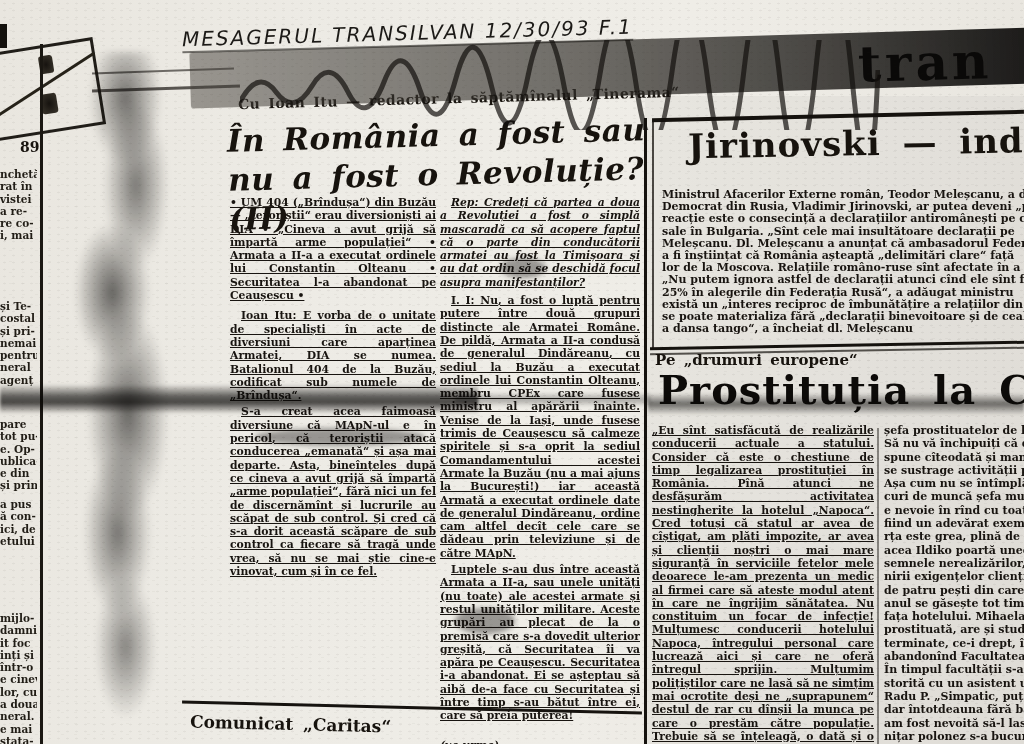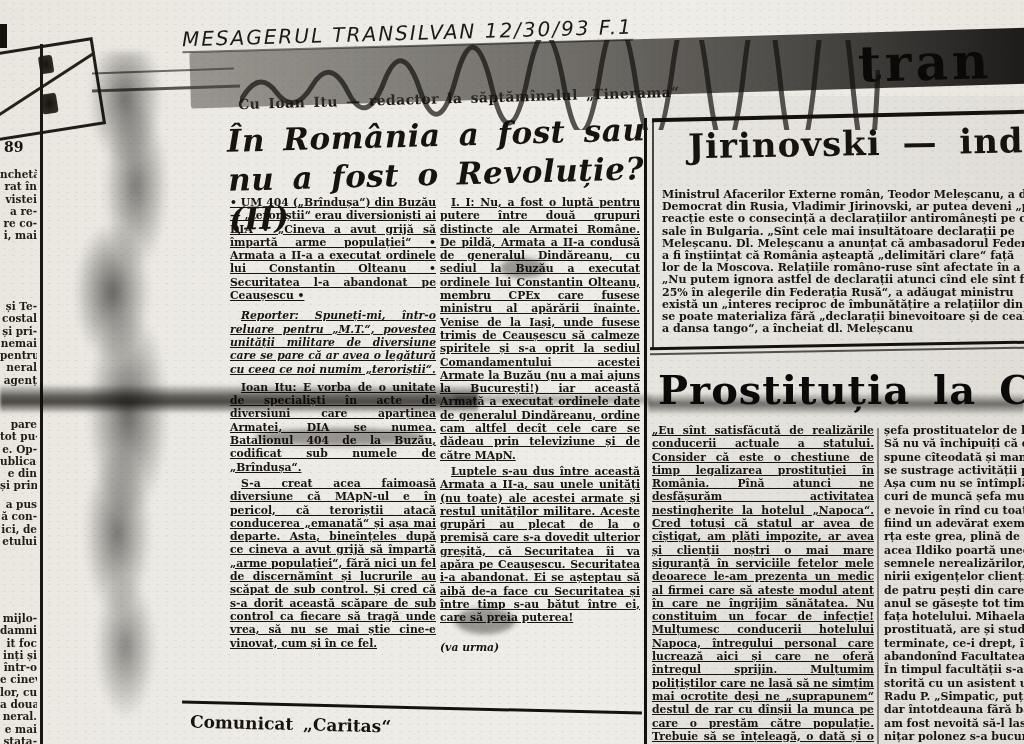--- a/index.html
+++ b/index.html
@@ -40,22 +40,22 @@
     background:linear-gradient(to bottom,transparent,rgba(8,7,6,.55) 50%,transparent);}
   
   .corner-mark{left:0;top:24px;width:7px;height:24px;background:#14110d;z-index:2;}
   .logo-box{left:-22px;top:46px;width:116px;height:82px;border:3px solid #211e19;transform:rotate(-9deg);z-index:2;background:rgba(235,232,225,.3);}
   .logo-diag{position:absolute;left:-6px;top:38px;width:130px;height:3px;background:#262219;transform:rotate(-24deg);}
   .logo-blob1{position:absolute;left:62px;top:8px;width:14px;height:18px;background:radial-gradient(#16130f,#3a352c);border-radius:3px;}
   .logo-blob2{position:absolute;left:58px;top:46px;width:16px;height:20px;background:radial-gradient(#16130f,#3a352c);border-radius:3px;}
   .logo-line1{left:92px;top:70px;width:142px;height:2px;background:rgba(25,22,18,.6);transform:rotate(-2deg);z-index:2;}
   .logo-line2{left:92px;top:87px;width:148px;height:3px;background:rgba(25,22,18,.7);transform:rotate(-2deg);z-index:2;}
   .col-rule-left{left:40px;top:44px;width:3px;height:700px;background:#1a1712;z-index:2;}
-  .pagenum{left:4px;top:140px;font:bold 14px/14px "DejaVu Serif",serif;z-index:2;}
-  .frag-block{left:0;width:37px;text-align:right;overflow:hidden;z-index:2;}
+  .pagenum{left:20px;top:140px;font:bold 14px/14px "DejaVu Serif",serif;z-index:2;}
+  .frag-block{left:0;width:37px;overflow:hidden;z-index:2;}
   .frag-line{font:bold 10.5px/12.3px "DejaVu Serif",serif;white-space:nowrap;color:#211d16;}
   
   .kicker{left:238px;top:90px;z-index:2;transform:rotate(-1.6deg);
     font:bold 14px/16px "DejaVu Serif",serif;letter-spacing:.4px;word-spacing:3px;}
   .headline{left:228px;top:116px;width:420px;z-index:2;transform:rotate(-1.6deg);
     font:bold italic 31px/39px "DejaVu Serif",serif;letter-spacing:.5px;word-spacing:7px;}
   .bodycol{z-index:2;font:bold 10.8px/13.3px "DejaVu Serif",serif;text-align:justify;color:#181410;}
   .col1{left:230px;top:196px;width:206px;}
   .col2{left:440px;top:196px;width:200px;}
   .para{margin:0 0 3px;text-indent:11px;text-decoration:underline;}
@@ -153,27 +153,27 @@
   </svg>
 
   <div class="abs kicker">Cu Ioan Itu — redactor la săptămînalul „Tinerama“</div>
   <div class="abs headline">
     <div>În România a fost sau</div>
     <div>nu a fost o Revoluție? (II)</div>
   </div>
 
   <div class="abs bodycol col1">
       <p class="para lead">• UM 404 („Brîndușa“) din Buzău — „teroriștii“ erau diversioniști ai DIA • „Cineva a avut grijă să împartă arme populației“ • Armata a II-a a executat ordinele lui Constantin Olteanu • Securitatea l-a abandonat pe Ceaușescu •</p>
-      <p class="para qitalic">Reporter: Spuneți-mi, într-o reluare pentru „M.T.“, povestea unității militare de diversiune care se pare că ar avea o legătură cu ceea ce noi numim „teroriștii“.</p>
       <p class="para">Ioan Itu: E vorba de o unitate de specialiști în acte de diversiuni care aparținea Armatei, DIA se numea. Batalionul 404 de la Buzău, codificat sub numele de „Brîndușa“.</p>
       <p class="para">S-a creat acea faimoasă diversiune că MApN-ul e în pericol, că teroriștii atacă conducerea „emanată“ și așa mai departe. Asta, bineînțeles după ce cineva a avut grijă să împartă „arme populației“, fără nici un fel de discernămînt și lucrurile au scăpat de sub control. Și cred că s-a dorit această scăpare de sub control ca fiecare să tragă unde vrea, să nu se mai știe cine-e vinovat, cum și în ce fel.</p>
     </div>
 
   <div class="abs bodycol col2">
     <div>
+        <p class="para qitalic">Rep: Credeți că partea a doua a Revoluției a fost o simplă mascaradă ca să acopere faptul că o parte din conducătorii armatei au fost la Timișoara și au dat ordin să se deschidă focul asupra manifestanților?</p>
         <p class="para">I. I: Nu, a fost o luptă pentru putere între două grupuri distincte ale Armatei Române. De pildă, Armata a II-a condusă de generalul Dindăreanu, cu sediul la Buzău a executat ordinele lui Constantin Olteanu, membru CPEx care fusese ministru al apărării înainte. Venise de la Iași, unde fusese trimis de Ceaușescu să calmeze spiritele și s-a oprit la sediul Comandamentului acestei Armate la Buzău (nu a mai ajuns la București!) iar această Armată a executat ordinele date de generalul Dindăreanu, ordine cam altfel decît cele care se dădeau prin televiziune și de către MApN.</p>
         <p class="para">Luptele s-au dus între această Armata a II-a, sau unele unități (nu toate) ale acestei armate și restul unităților militare. Aceste grupări au plecat de la o premisă care s-a dovedit ulterior greșită, că Securitatea îi va apăra pe Ceaușescu. Securitatea i-a abandonat. Ei se așteptau să aibă de-a face cu Securitatea și între timp s-au bătut între ei, care să preia puterea!</p>
       </div>
     <div class="va-urma">(va urma)</div>
 
   </div>
 
   <div class="abs bottom-rule"></div>
   <div class="abs caritas">Comunicat „Caritas“</div>
 
@@ -192,20 +192,21 @@
       <div class="jir-line">lor de la Moscova. Relațiile româno-ruse sînt afectate în a</div>
       <div class="jir-line">„Nu putem ignora astfel de declarații atunci cînd ele sînt fă</div>
       <div class="jir-line">25% în alegerile din Federația Rusă“, a adăugat ministru</div>
       <div class="jir-line">există un „interes reciproc de îmbunătățire a relațiilor din</div>
       <div class="jir-line">se poate materializa fără „declarații binevoitoare și de ceal</div>
       <div class="jir-line">a dansa tango“, a încheiat dl. Meleșcanu</div>
     </div>
   <div class="abs jir-bot1"></div>
   <div class="abs jir-bot2"></div>
 
+  <div class="abs prost-kicker">Pe „drumuri europene“</div>
   <div class="abs prost-headline">Prostituția la C</div>
   <div class="abs head-smear"></div>
 
   <div class="abs bodycol prost-col1">
     <p class="para lead" style="font-weight:bold">„Eu sînt satisfăcută de realizările conducerii actuale a statului. Consider că este o chestiune de timp legalizarea prostituției în România. Pînă atunci ne desfășurăm activitatea nestingherite la hotelul „Napoca“. Cred totuși că statul ar avea de cîștigat, am plăti impozite, ar avea și clienții noștri o mai mare siguranță în serviciile fetelor mele deoarece le-am prezenta un medic al firmei care să ateste modul atent în care ne îngrijim sănătatea. Nu constituim un focar de infecție! Mulțumesc conducerii hotelului Napoca, întregului personal care lucrează aici și care ne oferă întregul sprijin. Mulțumim polițiștilor care ne lasă să ne simțim mai ocrotite deși ne „suprapunem“ destul de rar cu dînșii la munca pe care o prestăm către populație. Trebuie să se înțeleagă, o dată și o dată, că activitatea noastră are importanța ei socială și să fim privite cu niște femei</p>
   </div>
   <div class="abs gutter-rule"></div>
   <div class="abs prost-col2">
       <div class="prost-line">șefa prostituatelor de la h</div>
       <div class="prost-line">Să nu vă închipuiți că da</div>

